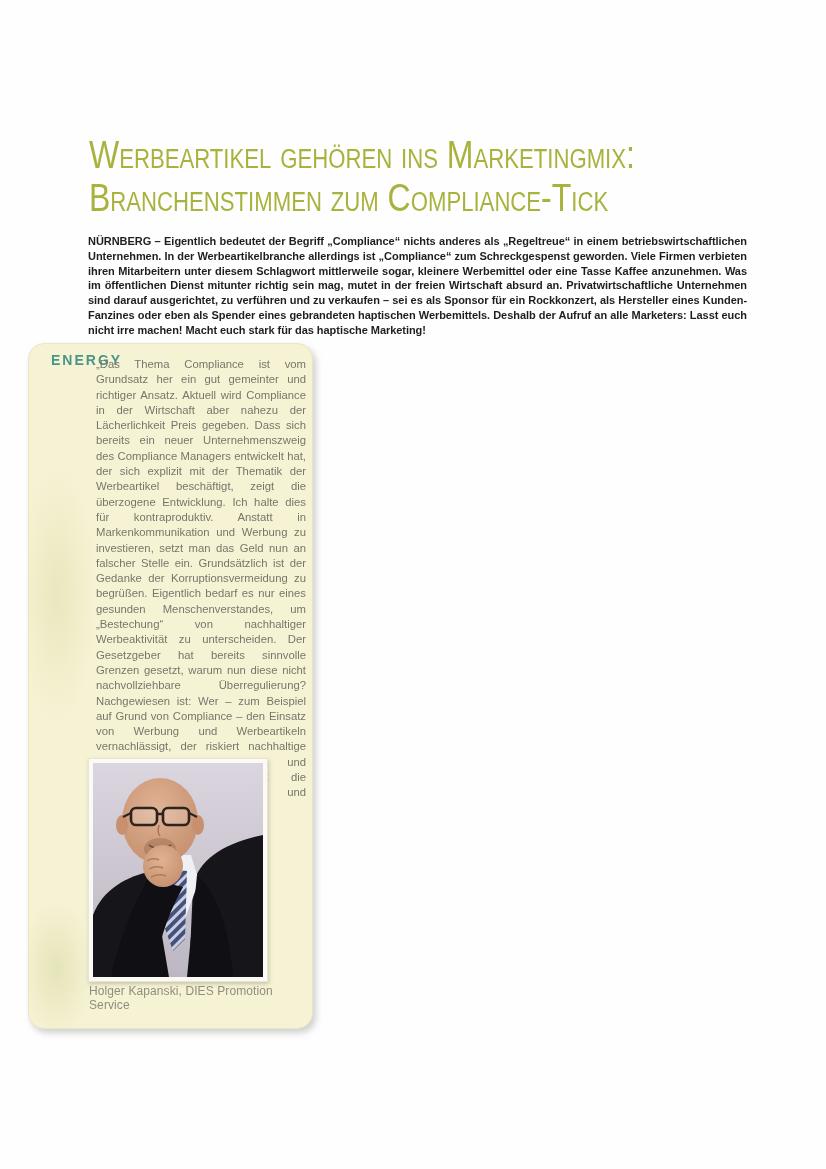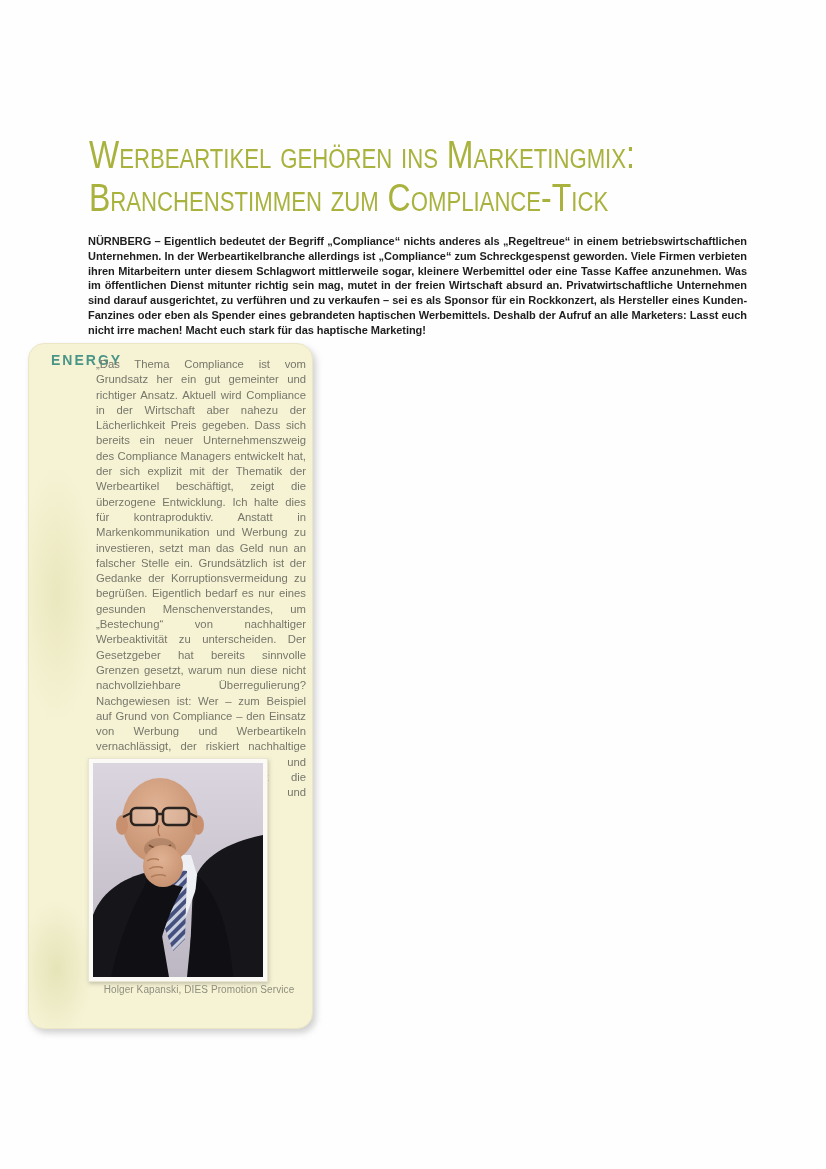--- a/index.html
+++ b/index.html
@@ -57,21 +57,21 @@
   .portrait{
     position:absolute;left:59px;top:414px;margin:0;
     width:170px;height:214px;
     background:#fbfaf6;padding:4px;border:1px solid #e9e5cf;
     box-shadow:1px 2px 4px rgba(60,60,50,0.25);
   }
   .portrait svg{display:block;}
 
   .caption{
     position:absolute;left:60px;top:640px;width:220px;
-    font-size:10px;color:#8f8d7e;letter-spacing:0.1px;text-align:center;
+    font-size:12px;color:#8f8d7e;letter-spacing:0.1px;
   }
 </style>
 </head>
 <body>
 
 <div class="page">
 
   <h1 class="headline">
     <span class="hl-line">Werbeartikel gehören ins Marketingmix:</span>
     <span class="hl-line">Branchenstimmen zum Compliance-Tick</span>

